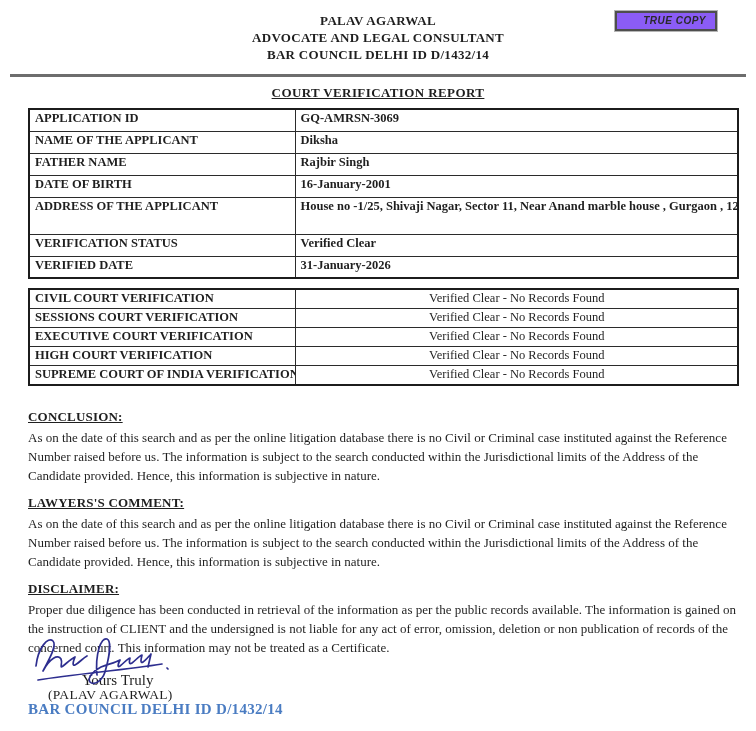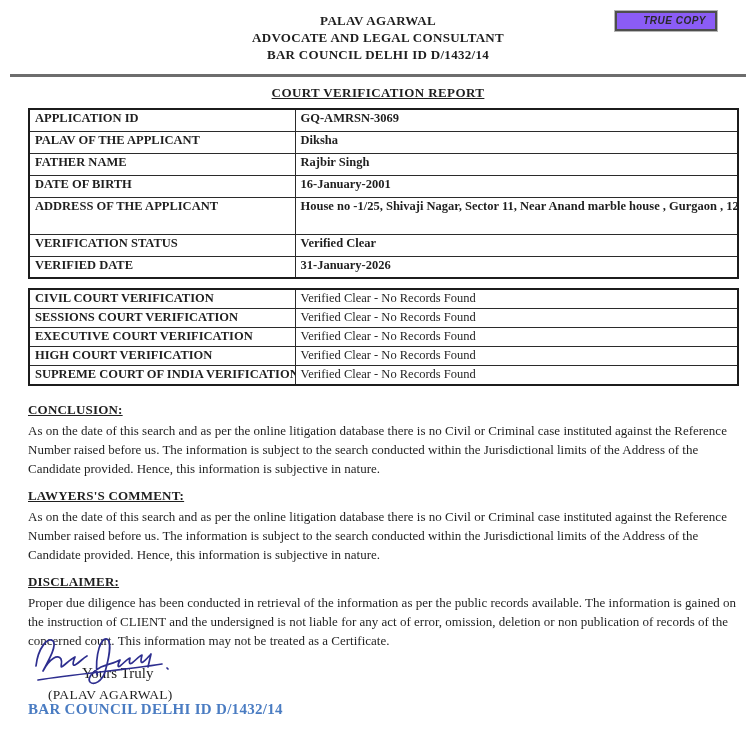--- a/index.html
+++ b/index.html
@@ -47,30 +47,30 @@
   .col-label { width: 266px; }
   .details-table td.label { font-weight: bold; height: 22px; }
   .details-table td.value { font-weight: 600; }
   .details-table tr.tall td { height: 37px; }
   .summary-table { margin-top: 9px; }
   .summary-table th {
     text-align: center; font-weight: bold; font-size: 12.5px; height: 19px;
     padding: 1px 4px;
   }
   .summary-table td.label { font-weight: bold; height: 19px; }
-  .summary-table td.value { font-weight: 400; }
+  .summary-table td.value { text-align: center; font-weight: 400; }
 
   
   .section { margin: 0 18px 0 28px; }
   .section .heading {
     font-weight: bold; font-size: 13px; text-decoration: underline;
     letter-spacing: 0.2px;
   }
   .section .para { font-size: 13px; line-height: 19px; }
-  .sec-1 { margin-top: 16px; }
+  .sec-1 { margin-top: 23px; }
   .sec-gap { margin-top: 10px; }
   .section .heading { margin-bottom: 3px; }
 
   
   .closing { margin: 15px 0 0 82px; font-size: 15px; }
   .signature { position: absolute; left: 30px; top: 630px; width: 150px; height: 58px; }
   .signed-name { position: absolute; left: 48px; top: 687px; font-size: 13.5px; letter-spacing: 0.3px; }
   .bar-id-line { position: absolute; left: 28px; top: 701px; font-size: 15px; font-weight: bold; letter-spacing: 0.3px; }
 </style>
 </head>
@@ -94,21 +94,21 @@
     <colgroup>
         <col class="col-label">
         <col>
       </colgroup>
     <tbody>
         <tr>
       <td class="label">APPLICATION ID</td>
       <td class="value">GQ-AMRSN-3069</td>
     </tr>
     <tr>
-      <td class="label">PALAV OF THE APPLICANT</td>
+      <td class="label">NAME OF THE APPLICANT</td>
       <td class="value">Diksha</td>
     </tr>
     <tr>
       <td class="label">FATHER NAME</td>
       <td class="value">Rajbir Singh</td>
     </tr>
     <tr>
       <td class="label">DATE OF BIRTH</td>
       <td class="value">16-January-2001</td>
     </tr>

